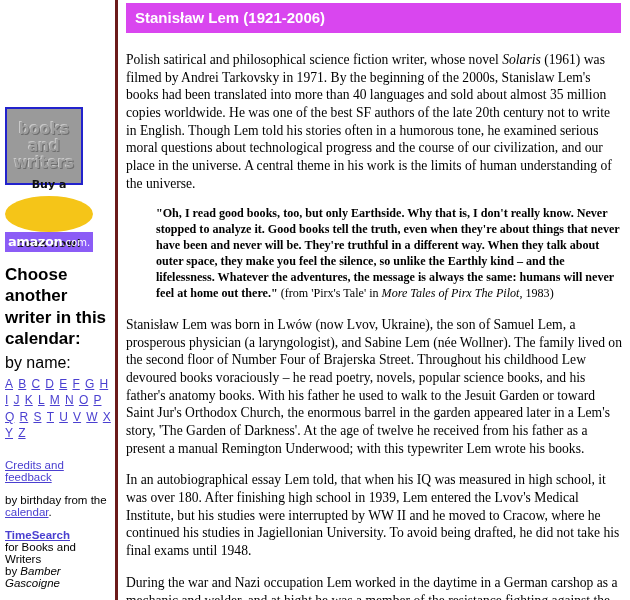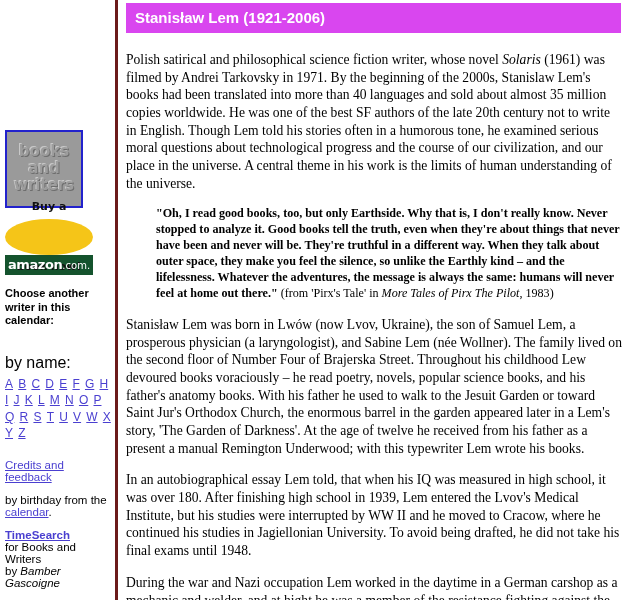--- a/index.html
+++ b/index.html
@@ -72,42 +72,42 @@
   }
   .amazon-oval span {
     font-family: "DejaVu Sans", sans-serif;
     font-weight: bold;
     font-size: 11px;
     color: #111;
     line-height: 1.05;
   }
   .amazon-bar {
     width: 88px;
-    background: #14532d;
+    background: #8b5cf6;
     color: #fff;
     text-align: center;
     padding: 2px 0 3px 0;
     box-sizing: border-box;
   }
   .amazon-bar .amz {
     font-family: "DejaVu Sans", sans-serif;
     font-weight: bold;
     font-size: 13px;
     letter-spacing: -0.4px;
   }
   .amazon-bar .dot {
     font-family: "DejaVu Sans", sans-serif;
     font-weight: normal;
     font-size: 10px;
   }
   .sb-head {
     font-weight: bold;
-    font-size: 11px;
+    font-size: 17px;
     line-height: 1.25;
-    margin-bottom: 25px;
+    margin-bottom: 4px;
   }
   .sb-line {
     font-size: 16px;
     line-height: 1.3;
   }
   .alpha {
     margin: 2px 0 17px 0;
     line-height: 1.35;
     word-spacing: 1px;
   }

